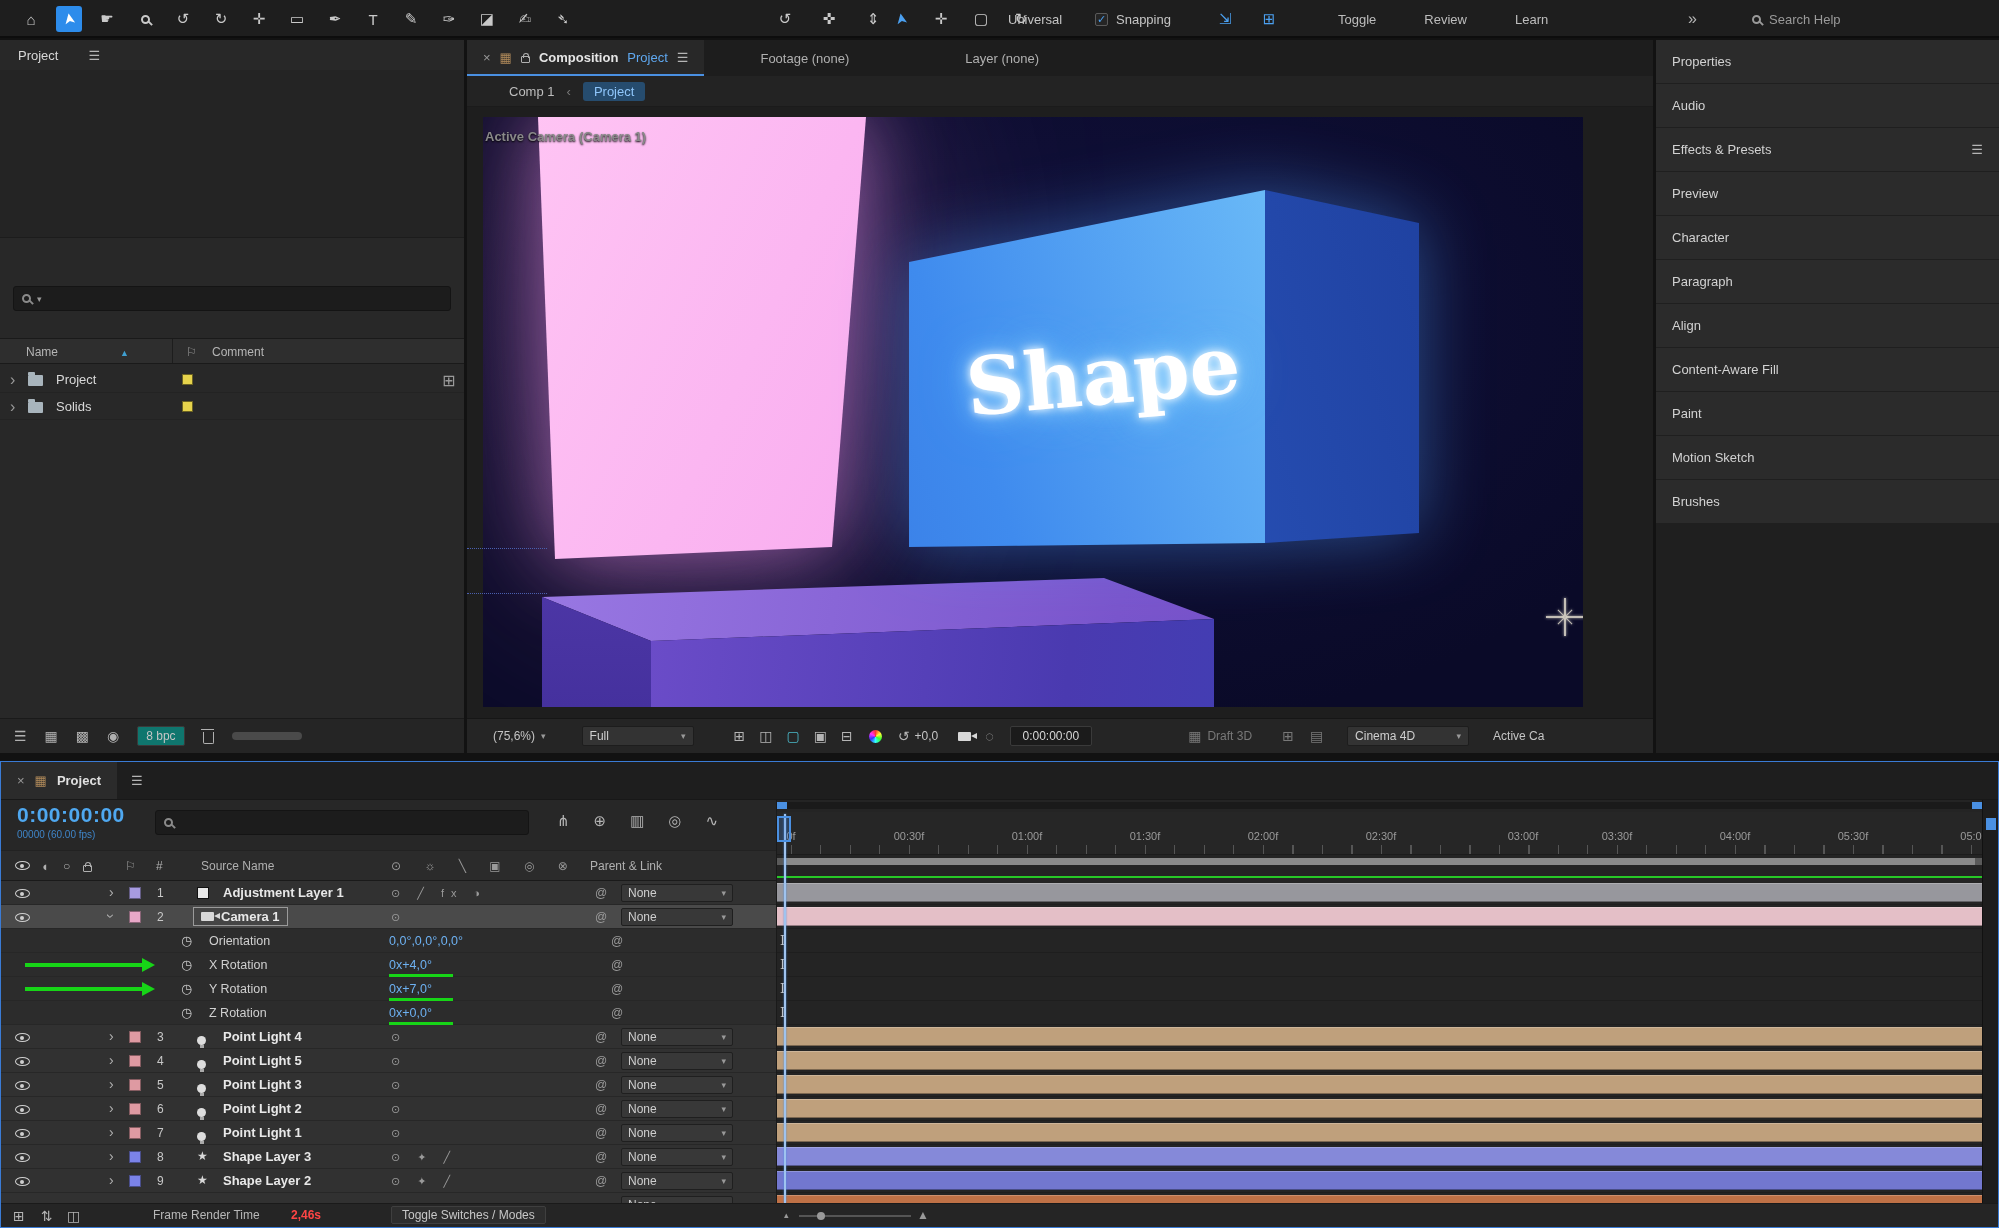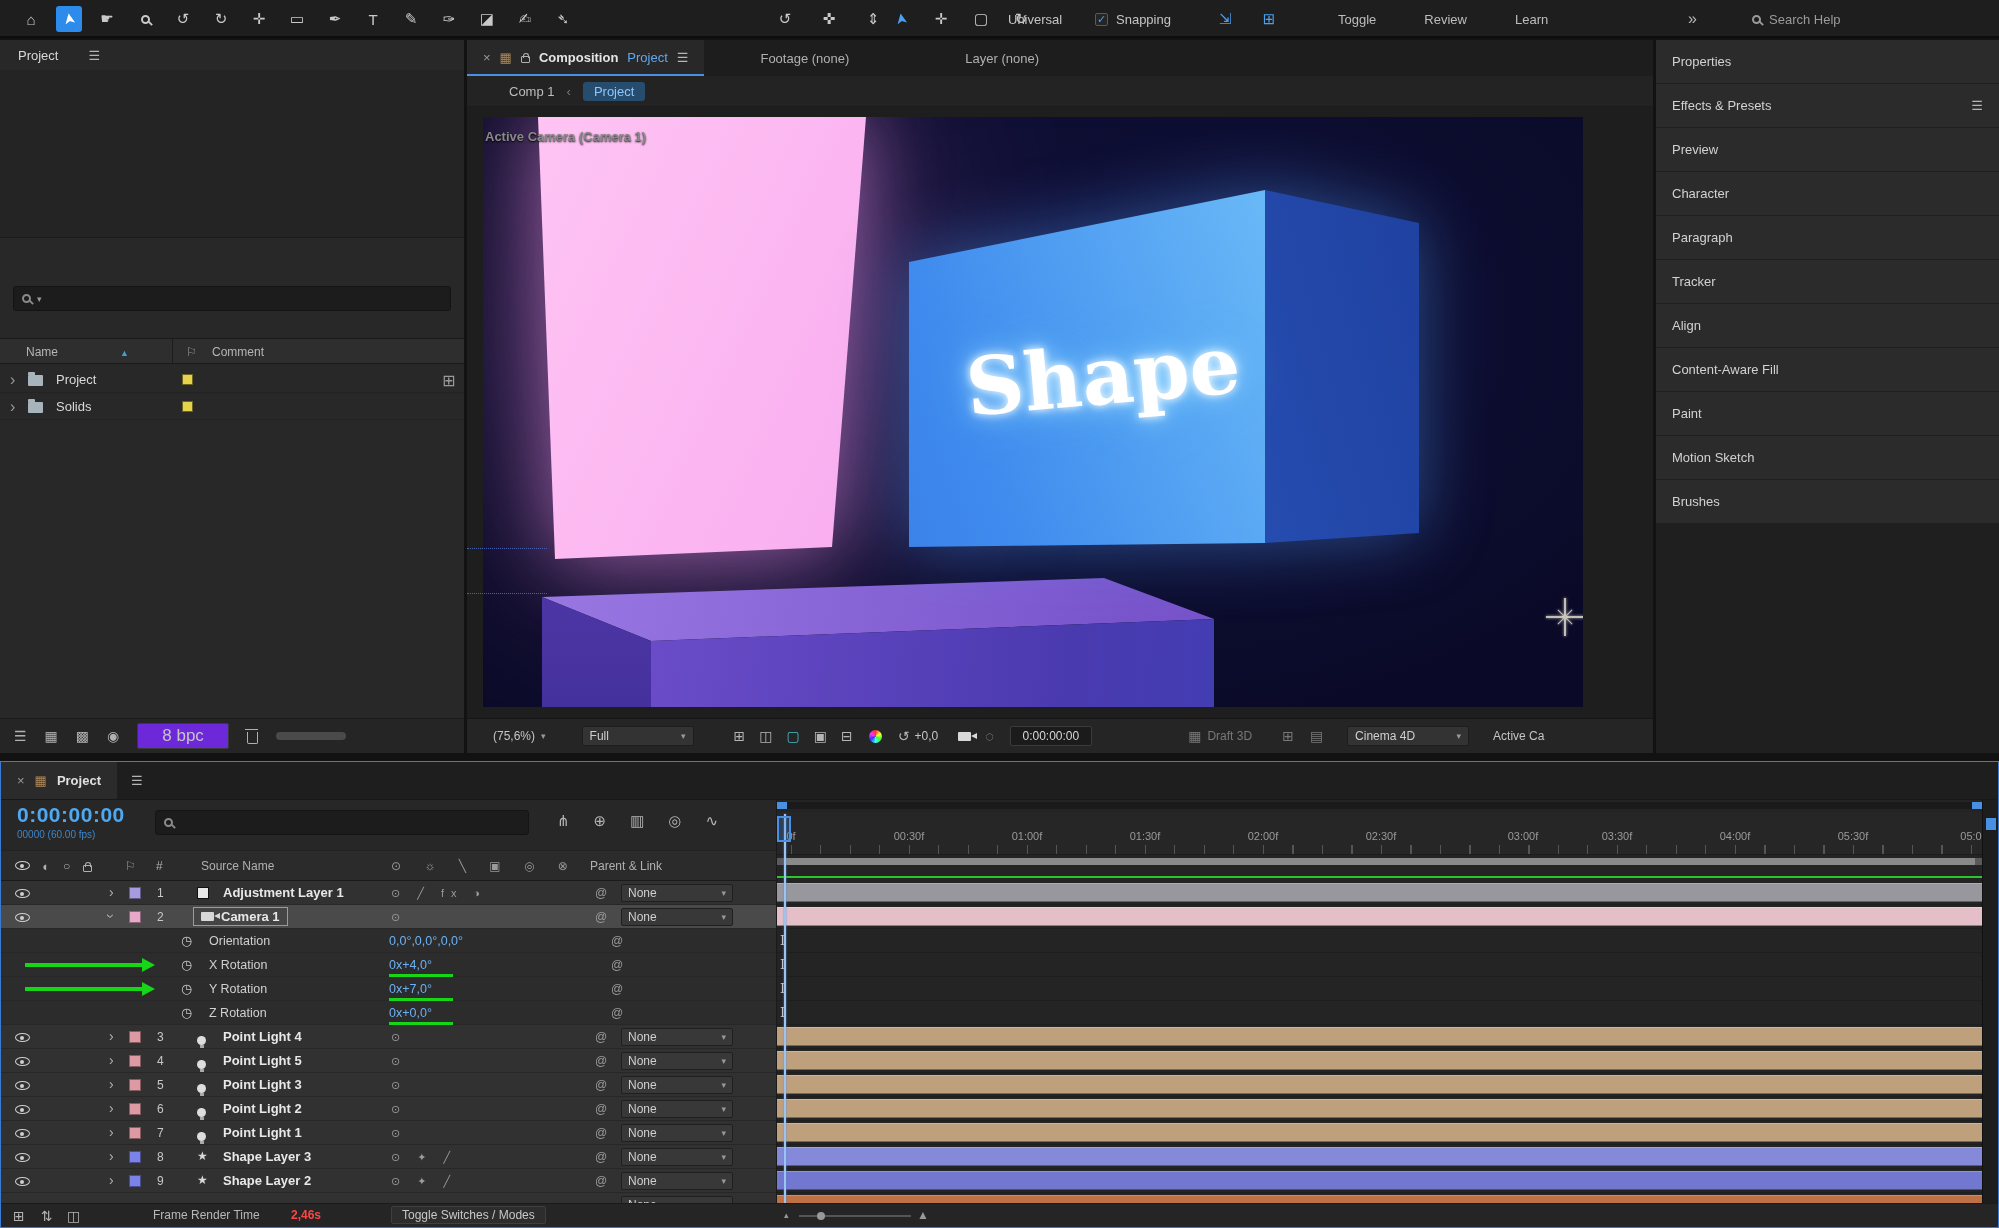--- a/index.html
+++ b/index.html
@@ -32,21 +32,21 @@
   .searchbox{background:#1c1c1c;border:1px solid #141414;border-radius:3px;display:flex;align-items:center;gap:6px;padding:0 8px;color:#8a8a8a;font-size:12px;}
   #pp-search{position:absolute;left:13px;top:246px;width:438px;height:25px;}
   .pp-cols{position:absolute;left:0;top:298px;right:0;height:26px;background:#2e2e2e;border-top:1px solid #1a1a1a;border-bottom:1px solid #1a1a1a;font-size:12px;color:#b5b5b5;}
   .pp-cols .cdiv{position:absolute;left:172px;top:0;bottom:0;width:1px;background:#1d1d1d;}
   .sort{color:#3f9fd0;font-size:9px;}
   .pp-row{position:absolute;left:0;right:0;height:27px;border-bottom:1px solid #232323;}
   .i-folder{width:15px;height:11px;background:#a8b4bc;border-radius:1px;position:relative;display:inline-block;}
   .i-folder::before{content:"";position:absolute;top:-3px;left:0;width:7px;height:3px;background:#a8b4bc;border-radius:1px 1px 0 0;}
   .swatch-y{width:11px;height:11px;background:#e6d34c;border:1px solid #00000088;}
   .pp-bottom{position:absolute;left:0;bottom:0;right:0;height:35px;background:#252525;border-top:1px solid #1a1a1a;display:flex;align-items:center;gap:18px;padding:0 14px;color:#b0b0b0;font-size:14px;}
-  .bpc{background:#6d28d9;border:1px solid #3a3a3a;border-radius:2px;font-size:17px;color:#c5c5c5;padding:2px 24px;}
+  .bpc{background:#0f766e;border:1px solid #3a3a3a;border-radius:2px;font-size:12px;color:#c5c5c5;padding:2px 8px;}
   .i-trash{width:11px;height:12px;border:1.5px solid #b0b0b0;border-top:none;border-radius:0 0 2px 2px;position:relative;margin-top:3px;display:inline-block;}
   .i-trash::before{content:"";position:absolute;top:-3px;left:-3px;width:13px;height:1.5px;background:#b0b0b0;}
   .pp-scroll{width:70px;height:8px;background:#4a4a4a;border-radius:4px;}
 
   
   #comp-panel{left:467px;top:40px;width:1186px;height:713px;background:#232323;}
   .cp-tabs{height:36px;background:#1d1d1d;display:flex;align-items:center;font-size:13px;color:#b0b0b0;}
   .cp-tab-active{height:100%;display:flex;align-items:center;gap:9px;padding:0 16px;background:#282828;border-bottom:2px solid #4a90e2;}
   .cp-tab-active .cname{color:#e5e5e5;font-weight:700;}
   .cp-tab-active .ccomp{color:#5fa8f0;}
@@ -392,34 +392,34 @@
     <span style="margin-left:24px">Active Ca</span>
   </div>
 </div>
 
 <div id="right-panel" class="panel">
   <div id="rp-list">
       <div class="rp-item">
         <span>Properties</span>
       </div>
       <div class="rp-item">
+        <span>Audio</span>
+      </div>
+      <div class="rp-item">
         <span>Effects &amp; Presets</span>
         <span class="menu-i">☰</span>
       </div>
       <div class="rp-item">
         <span>Preview</span>
       </div>
       <div class="rp-item">
         <span>Character</span>
       </div>
       <div class="rp-item">
         <span>Paragraph</span>
-      </div>
-      <div class="rp-item">
-        <span>Tracker</span>
       </div>
       <div class="rp-item">
         <span>Align</span>
       </div>
       <div class="rp-item">
         <span>Content-Aware Fill</span>
       </div>
       <div class="rp-item">
         <span>Paint</span>
       </div>

